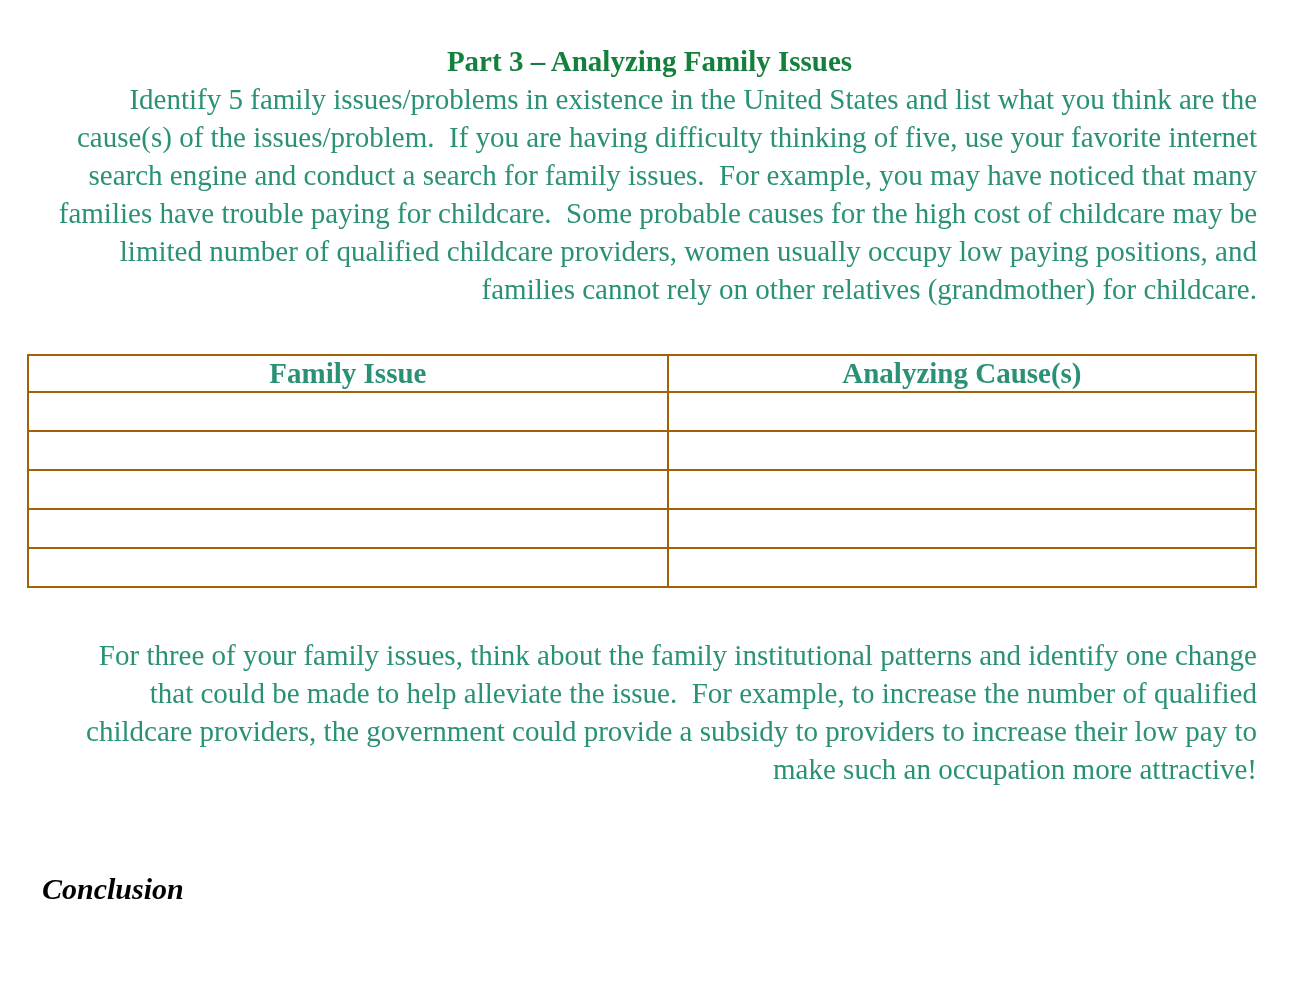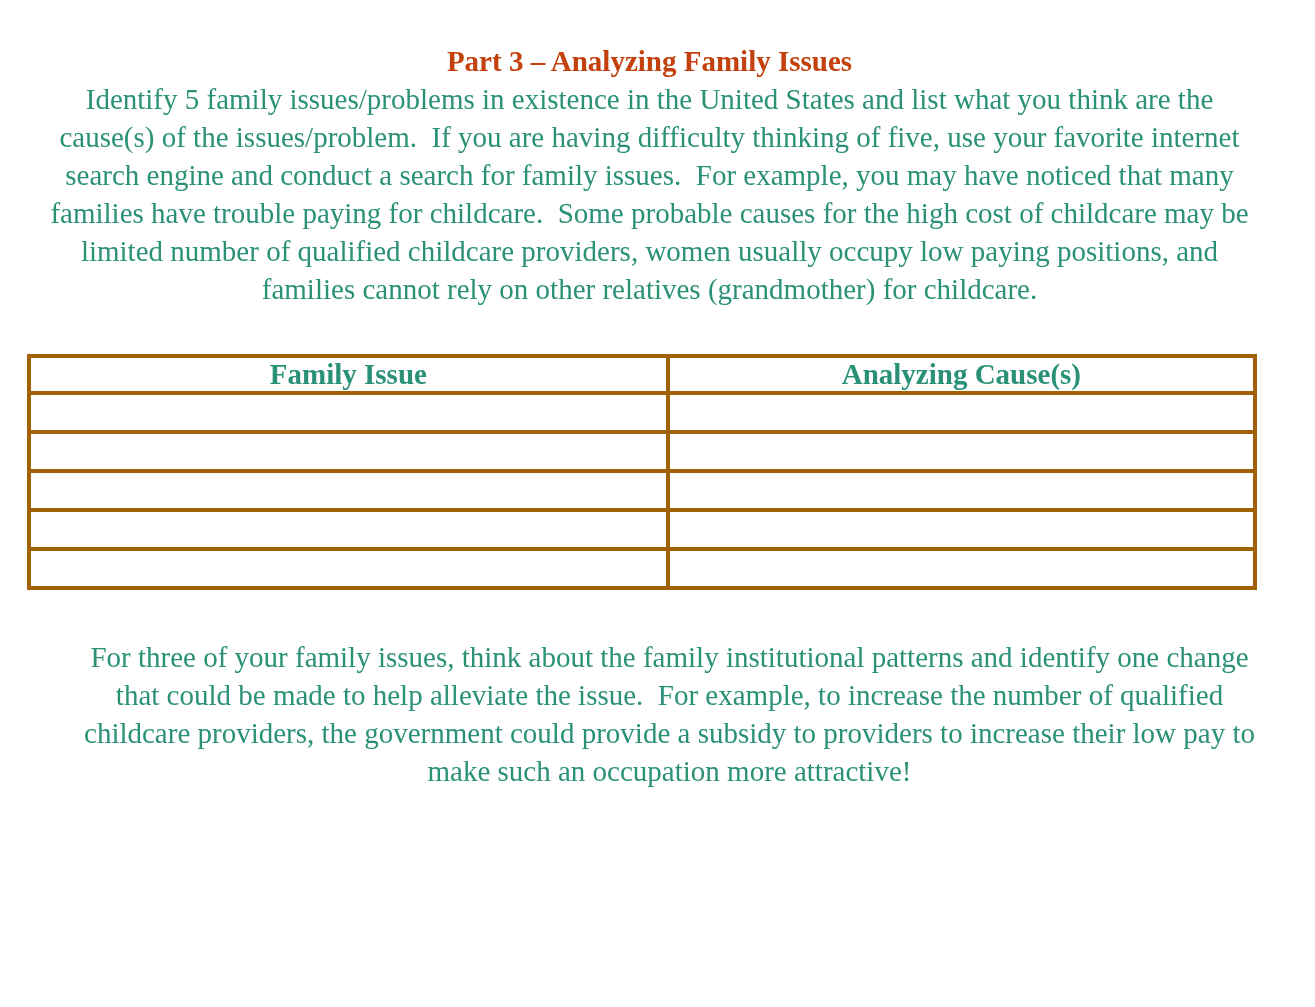--- a/index.html
+++ b/index.html
@@ -15,40 +15,40 @@
     height: 1007px;
     background: #ffffff;
     padding: 42px 58px 0 42px;
     color: #2a9177;
   }
   .title {
     font-size: 29px;
     font-weight: bold;
     text-align: center;
     line-height: 38px;
-    color: #c2410c;
+    color: #15803d;
   }
   .para {
     font-size: 29px;
     line-height: 38px;
     white-space: pre-wrap;
     color: #2a9177;
-    text-align: center;
+    text-align: right;
   }
   .issues-table {
     border-collapse: collapse;
     width: 1230px;
     margin-left: -15px;
     margin-top: 46px;
     table-layout: fixed;
     border: 2px solid #000000;
   }
   .issues-table th,
   .issues-table td {
-    border: 4px solid #a16207;
+    border: 2px solid #a16207;
     padding: 0 6px;
   }
   .issues-table col.col-issue { width: 52.1%; }
   .issues-table col.col-cause { width: 47.9%; }
   .issues-table th {
     font-size: 29px;
     font-weight: bold;
     color: #2a9177;
     text-align: center;
     height: 37px;
@@ -112,14 +112,15 @@
         </tr>
         <tr>
           <td></td>
           <td></td>
         </tr>
       </tbody>
   </table>
 
   <p class="para followup">For three of your family issues, think about the family institutional patterns and identify one change that could be made to help alleviate the issue.  For example, to increase the number of qualified childcare providers, the government could provide a subsidy to providers to increase their low pay to make such an occupation more attractive!</p>
 
+  <h2 class="conclusion">Conclusion</h2>
 
 </div>
 
 </body></html>

